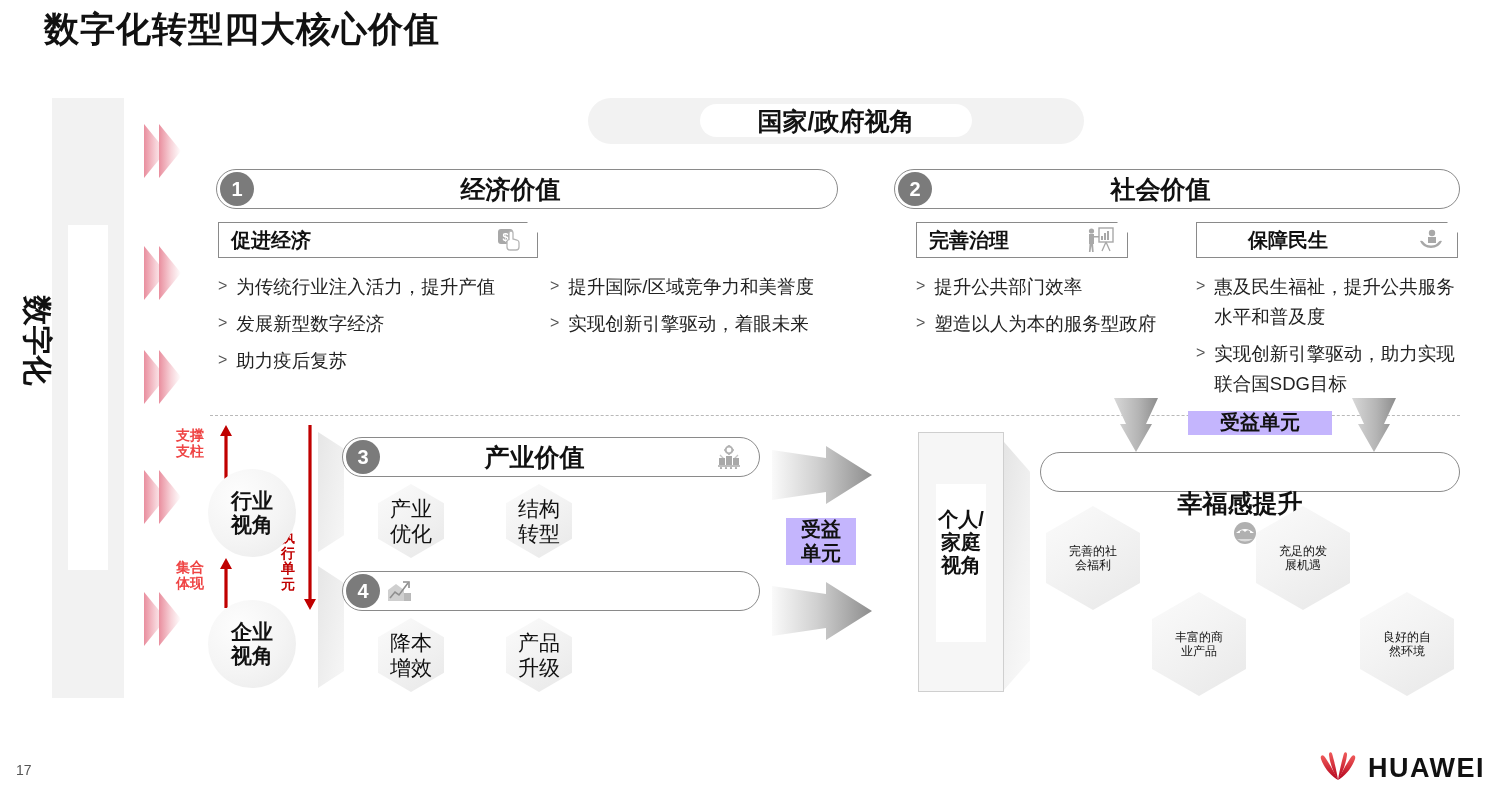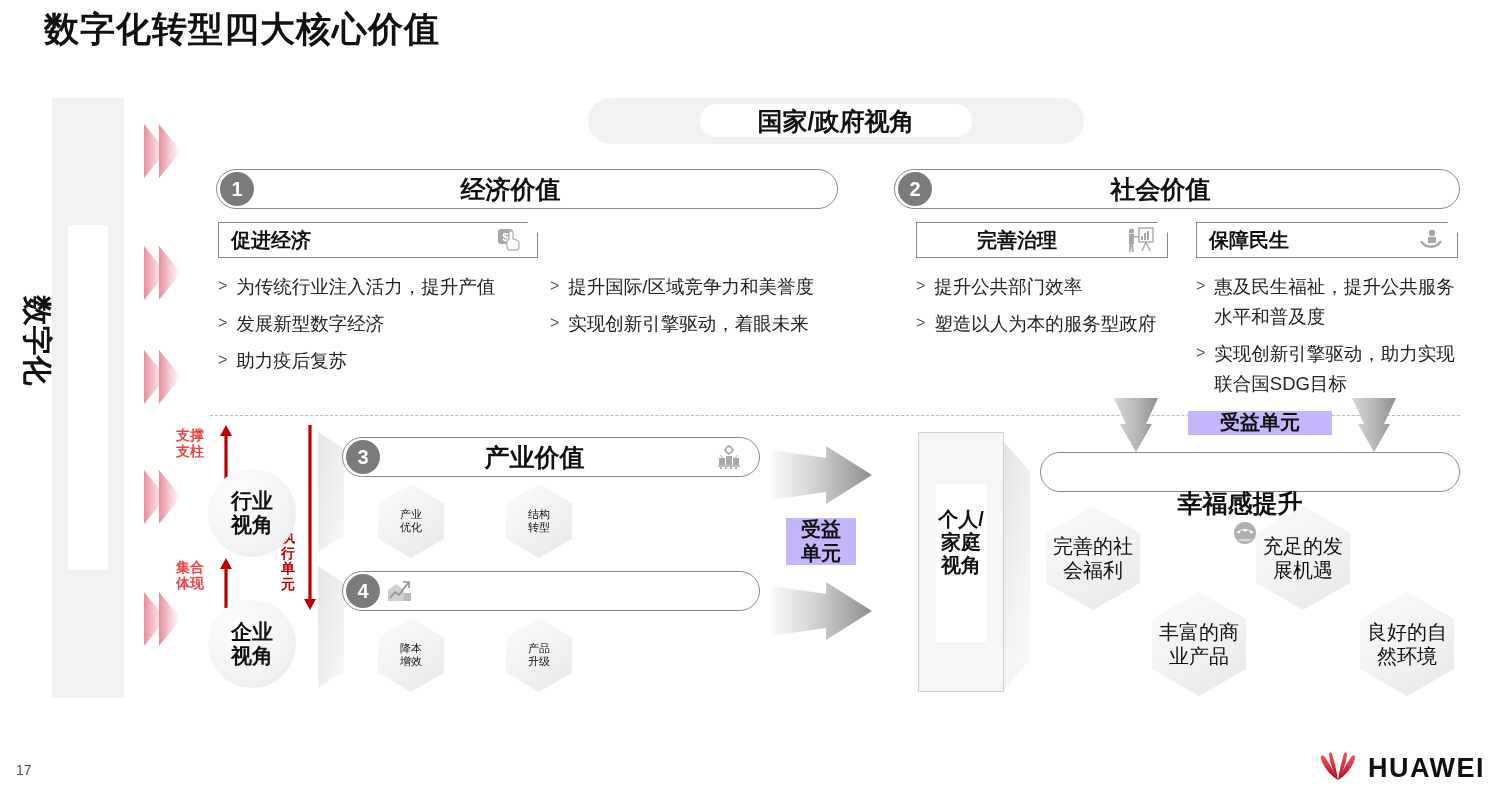--- a/index.html
+++ b/index.html
@@ -140,22 +140,22 @@
   }
 
   
   .hexa{
     -webkit-clip-path:polygon(50% 0%, 100% 26%, 100% 74%, 50% 100%, 0% 74%, 0% 26%);
     clip-path:polygon(50% 0%, 100% 26%, 100% 74%, 50% 100%, 0% 74%, 0% 26%);
     background:linear-gradient(145deg,#fbfbfb 0%,#f3f3f3 45%,#e8e8e8 100%);
     display:flex;align-items:center;justify-content:center;
     text-align:center;line-height:1.2;color:#111;
   }
-  .hex-sm{width:66px;height:74px;font-size:11px;}
-  .hex-lg{width:94px;height:104px;font-size:20px;}
+  .hex-sm{width:66px;height:74px;font-size:21px;}
+  .hex-lg{width:94px;height:104px;font-size:12px;}
 
   
   #ind-box-outer{
     left:918px;top:432px;width:86px;height:260px;
     background:#f6f6f6;border:1px solid #cfcfcf;box-sizing:border-box;
   }
   #ind-box-inner{
     left:936px;top:484px;width:50px;height:158px;background:#fff;
   }
   #ind-box-label{
@@ -283,21 +283,21 @@
         <span class="txt">实现创新引擎驱动，着眼未来</span>
       </div>
   </div>
 
   <div class="abs val-pill" style="left:894px;top:169px;width:566px;">
     <div class="val-num">2</div>
     <div class="val-title">社会价值</div>
     <div class="val-icon"></div>
   </div>
 
-  <div class="abs sub-box" style="left:916px;top:222px;width:252px;padding-left:48px;">
+  <div class="abs sub-box" style="left:916px;top:222px;width:212px;">
     <span class="lbl">完善治理</span>
     <span class="ico">
       <svg width="30" height="26" viewBox="0 0 30 26">
         <circle cx="6.5" cy="4" r="2.6" fill="#a8a8a8"></circle>
         <path d="M4 7 h5 v10 h-5 z" fill="#a8a8a8"></path>
         <path d="M4.5 17 l-0.6 8 h1.6 l0.8 -6 l0.8 6 h1.6 l-0.6 -8 z" fill="#a8a8a8"></path>
         <path d="M8.5 9 h6 v1.6 h-6 z" fill="#a8a8a8"></path>
         <rect x="14" y="1" width="14" height="14" fill="#fff" stroke="#a8a8a8" stroke-width="1.4"></rect>
         <rect x="16" y="9" width="2" height="4" fill="#a8a8a8"></rect>
         <rect x="19" y="6" width="2" height="7" fill="#a8a8a8"></rect>
@@ -310,21 +310,21 @@
     <div class="bullet">
         <span class="mark">&gt;</span>
         <span class="txt">提升公共部门效率</span>
       </div>
     <div class="bullet">
         <span class="mark">&gt;</span>
         <span class="txt">塑造以人为本的服务型政府</span>
       </div>
   </div>
 
-  <div class="abs sub-box" style="left:1196px;top:222px;width:262px;">
+  <div class="abs sub-box" style="left:1196px;top:222px;width:262px;padding-left:39px;">
     <span class="lbl">保障民生</span>
     <span class="ico">
       <svg width="28" height="24" viewBox="0 0 28 24">
         <circle cx="15" cy="5" r="3.2" fill="#a8a8a8"></circle>
         <path d="M11 9 h8 v6 h-8 z" fill="#a8a8a8"></path>
         <path d="M3 13 q3 7 11 7 q8 0 11 -7 q-2 -1 -3.5 1 q-2.5 3.5 -7.5 3.5 q-5 0 -7.5 -3.5 q-1.5 -2 -3.5 -1 z" fill="#a8a8a8"></path>
       </svg>
     </span>
   </div>
   <div class="abs bullets" style="left:1196px;top:272px;width:268px;">

